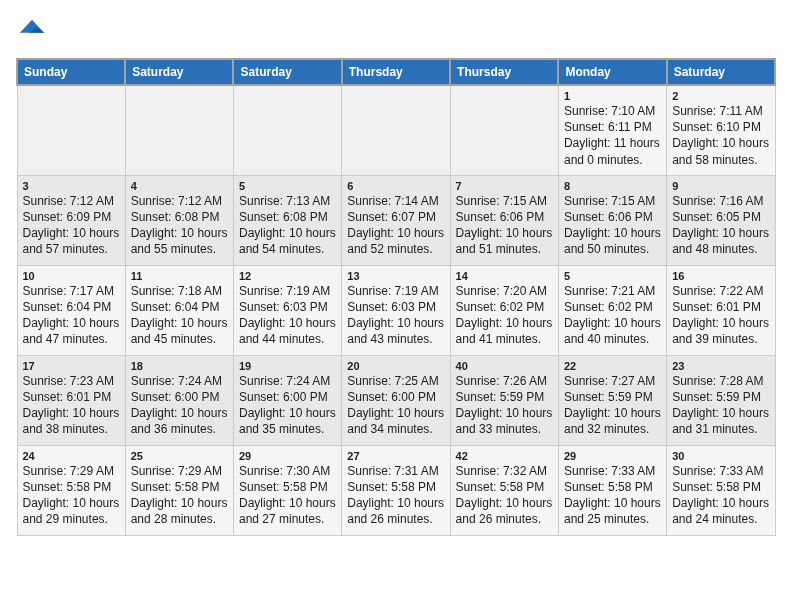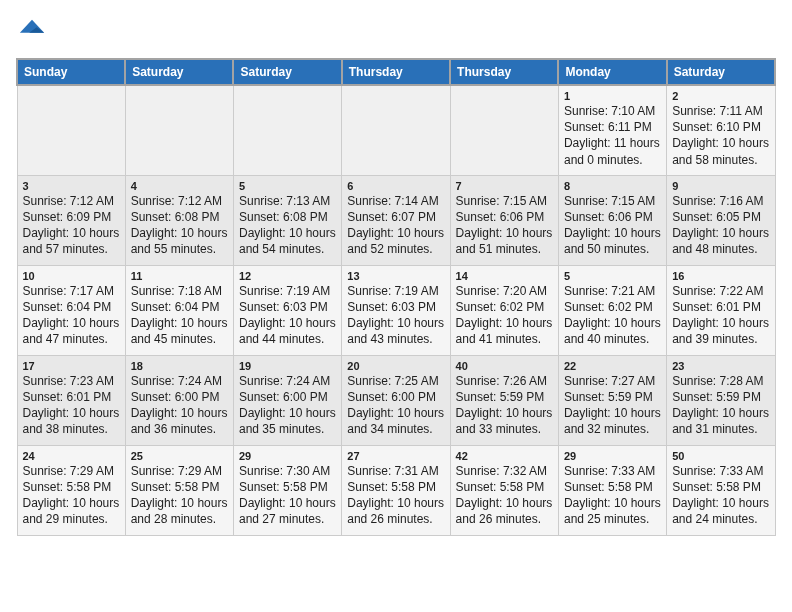--- a/index.html
+++ b/index.html
@@ -262,19 +262,19 @@
           </td>
           <td>
             <span class="day-num">42</span>
             <div class="day-info">Sunrise: 7:32 AM<br>Sunset: 5:58 PM<br>Daylight: 10 hours<br>and 26 minutes.</div>
           </td>
           <td>
             <span class="day-num">29</span>
             <div class="day-info">Sunrise: 7:33 AM<br>Sunset: 5:58 PM<br>Daylight: 10 hours<br>and 25 minutes.</div>
           </td>
           <td>
-            <span class="day-num">50</span>
+            <span class="day-num">30</span>
             <div class="day-info">Sunrise: 7:33 AM<br>Sunset: 5:58 PM<br>Daylight: 10 hours<br>and 24 minutes.</div>
           </td>
         </tr>
       </tbody>
   </table>
 </div>
 
 </body></html>

